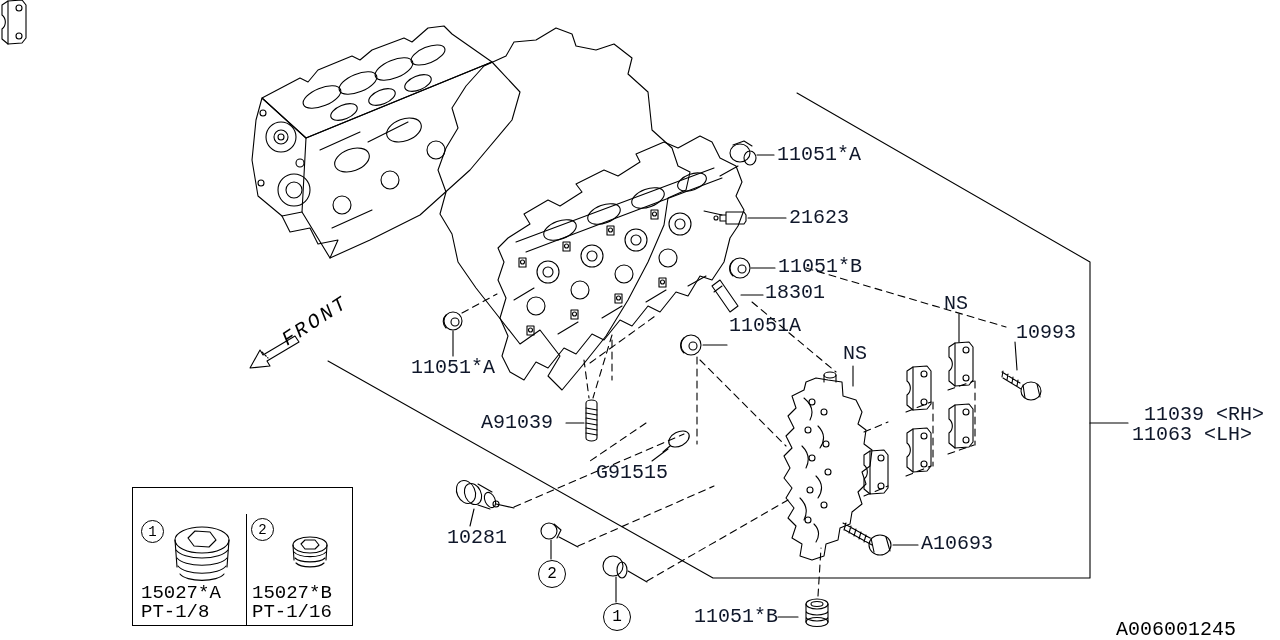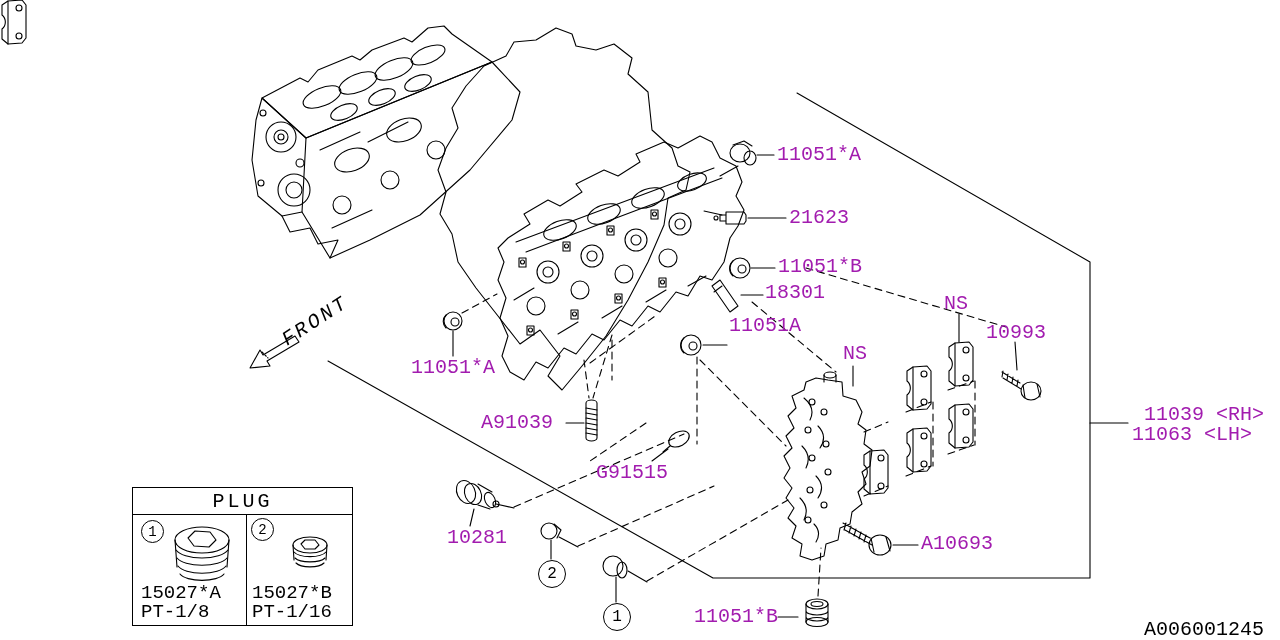--- a/index.html
+++ b/index.html
@@ -1,32 +1,32 @@
 <!DOCTYPE html>
 <html><head>
 <meta charset="utf-8">
 <style>
   html,body{margin:0;padding:0;background:#fff;}
   #stage{position:relative;width:1280px;height:640px;background:#ffffff;overflow:hidden;
          font-family:"Liberation Mono","DejaVu Sans Mono",monospace;color:#000;}
   #art{position:absolute;left:0;top:0;z-index:1;}
-  .lbl{position:absolute;z-index:2;font-size:20px;line-height:1;white-space:nowrap;color:#a21caf;}
+  .lbl{position:absolute;z-index:2;font-size:20px;line-height:1;white-space:nowrap;color:#0f172a;}
   .circle-num{position:absolute;z-index:2;border:1.6px solid #000;border-radius:50%;
               display:flex;align-items:center;justify-content:center;font-size:16px;background:#fff;}
   .cn-lg{width:26px;height:26px;}
   .cn-sm{width:21px;height:21px;font-size:14px;}
   #plug-box{position:absolute;z-index:2;left:132px;top:487px;width:221px;height:139px;
             border:1.6px solid #000;box-sizing:border-box;background:transparent;}
   #plug-title{height:26px;border-bottom:1.6px solid #000;display:flex;align-items:center;
               justify-content:center;font-size:20px;letter-spacing:3px;}
   #plug-divider{position:absolute;left:113px;top:26px;bottom:0;width:0;border-left:1.6px solid #000;}
   .plug-part{position:absolute;font-size:19px;}
   #front-label{position:absolute;left:284px;top:330px;z-index:2;font-size:20px;font-style:italic;
                letter-spacing:3px;transform:rotate(-33deg);transform-origin:0 50%;}
-  #doc-id{position:absolute;left:1116px;top:618px;z-index:2;font-size:20px;margin-left:28px;}
+  #doc-id{position:absolute;left:1116px;top:618px;z-index:2;font-size:20px;}
 </style>
 </head>
 <body>
 
 <div id="stage">
 
 <svg id="art" width="1280" height="640" viewBox="0 0 1280 640">
   <g stroke="#000" stroke-width="1.1" fill="none" stroke-linejoin="round" stroke-linecap="round">
 
     <g>
@@ -273,33 +273,32 @@
 <div class="lbl" style="left:789px;top:208px">21623</div>
 <div class="lbl" style="left:778px;top:257px">11051*B</div>
 <div class="lbl" style="left:765px;top:283px">18301</div>
 <div class="lbl" style="left:411px;top:358px">11051*A</div>
 <div class="lbl" style="left:729px;top:316px">11051A</div>
 <div class="lbl" style="left:481px;top:413px">A91039</div>
 <div class="lbl" style="left:596px;top:463px">G91515</div>
 <div class="lbl" style="left:447px;top:528px">10281</div>
 <div class="lbl" style="left:694px;top:607px">11051*B</div>
 <div class="lbl" style="left:921px;top:534px">A10693</div>
-<div class="lbl" style="left:986px;top:323px">10993</div>
+<div class="lbl" style="left:1016px;top:323px">10993</div>
 <div class="lbl" style="left:843px;top:344px">NS</div>
 <div class="lbl" style="left:944px;top:294px">NS</div>
 <div class="lbl" style="left:1144px;top:405px">11039 &lt;RH&gt;</div>
 <div class="lbl" style="left:1132px;top:425px">11063 &lt;LH&gt;</div>
 
 <div class="circle-num cn-lg" style="left:538px;top:560px">2</div>
 <div class="circle-num cn-lg" style="left:603px;top:603px">1</div>
 
 <div id="front-label">FRONT</div>
 
 <div id="plug-box">
-  <div id="plug-title">PLUG</div>
   <div id="plug-divider"></div>
   <div class="circle-num cn-sm" style="left:8px;top:32px">1</div>
   <div class="circle-num cn-sm" style="left:118px;top:30px">2</div>
   <div class="plug-part" style="left:8px;top:94px">15027*A</div>
   <div class="plug-part" style="left:8px;top:113px">PT-1/8</div>
   <div class="plug-part" style="left:119px;top:94px">15027*B</div>
   <div class="plug-part" style="left:119px;top:113px">PT-1/16</div>
 </div>
 
 <div id="doc-id">A006001245</div>

